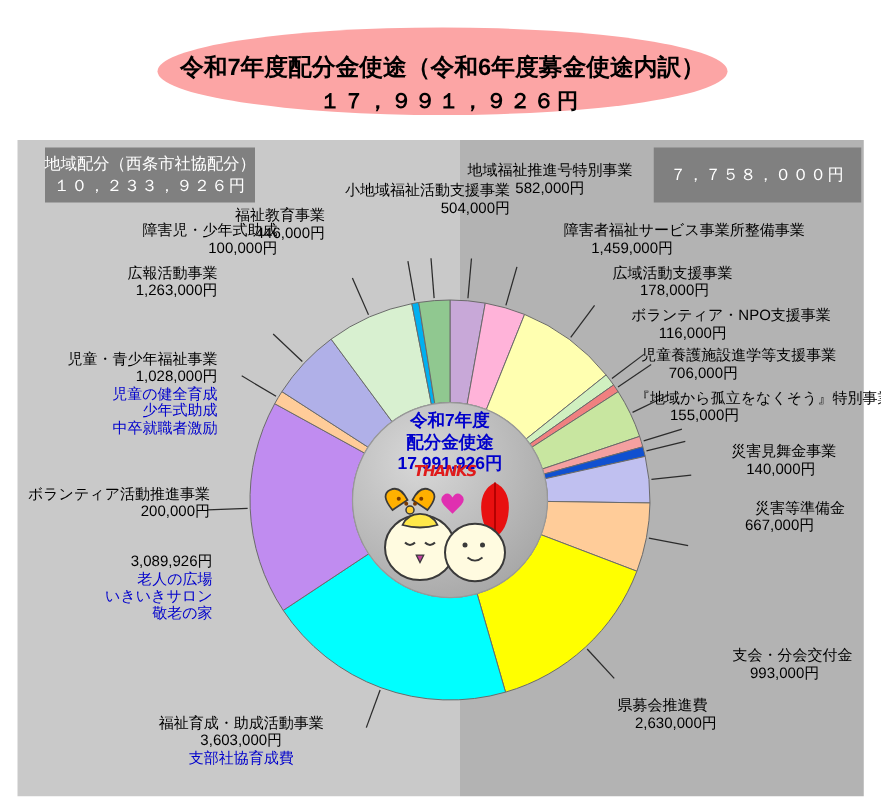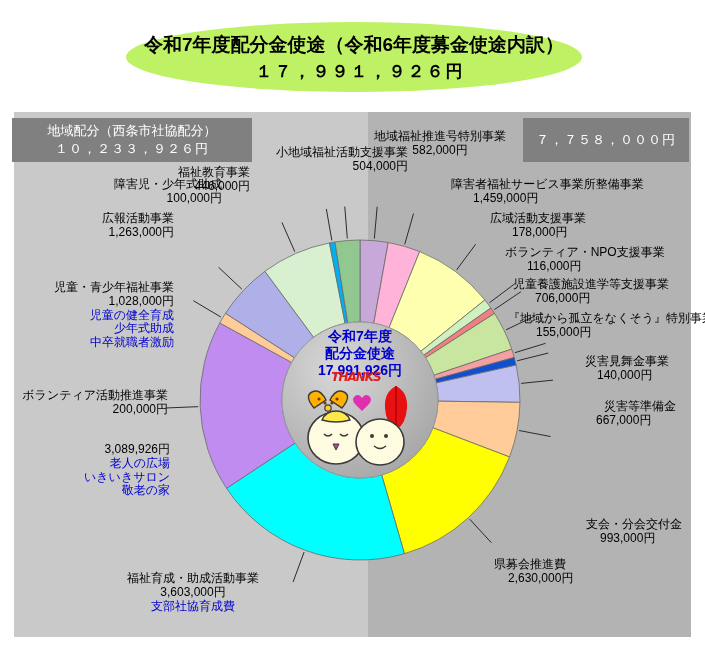--- a/index.html
+++ b/index.html
@@ -4,40 +4,40 @@
 <style>
   html,body{margin:0;padding:0;}
   body{
     width:705px;height:649px;background:#ffffff;
     font-family:"Liberation Sans","DejaVu Sans",sans-serif;
     overflow:hidden;position:relative;
   }
   
   #title-banner{
     position:absolute;left:126px;top:22px;width:456px;height:70px;
-    background:#bef264;border-radius:50%/50%;
-    display:flex;flex-direction:column;align-items:center;justify-content:center;
+    background:#fca5a5;border-radius:50%/50%;
+    display:flex;flex-direction:column;align-items:center;justify-content:flex-end;
     color:#000;z-index:30;
   }
   #title-line1{font-size:19px;font-weight:bold;letter-spacing:0px;white-space:nowrap;}
   #title-line2{font-size:17px;font-weight:bold;letter-spacing:2px;white-space:nowrap;margin-top:2px;margin-left:12px;}
 
   
   #panel{position:absolute;left:14px;top:112px;width:677px;height:525px;}
   .panel-half{position:absolute;top:0;height:525px;}
   #panel-left{left:0;width:354px;background:#c9c9c9;}
   #panel-right{left:354px;width:323px;background:#b3b3b3;}
 
   
   .header-bar{
     position:absolute;background:#808080;color:#ffffff;
     display:flex;flex-direction:column;align-items:center;justify-content:center;
     z-index:12;
   }
-  #header-left{left:12px;top:118px;width:240px;height:44px;}
+  #header-left{left:36px;top:118px;width:168px;height:44px;}
   #header-right{left:523px;top:118px;width:166px;height:44px;}
   .header-bar .h-l1{font-size:13px;white-space:nowrap;}
   .header-bar .h-l2{font-size:13px;letter-spacing:1px;white-space:nowrap;}
 
   
   #donut-wrap{position:absolute;left:14px;top:112px;width:677px;height:525px;z-index:8;}
 
   
   .label{position:absolute;z-index:20;color:#000;line-height:1.15;white-space:nowrap;}
   .label .l-name{font-size:12px;display:block;}
@@ -167,21 +167,21 @@
   <circle cx="80" cy="64" r="2" fill="#3a3a3a"></circle>
   <circle cx="94" cy="64" r="2" fill="#3a3a3a"></circle>
   <path d="M82 74 q6 5 12 0" stroke="#3a3a3a" stroke-width="1.4" fill="none"></path>
 </svg>
 
 <div class="label ta-r" style="left:30px;top:178px;width:192px;">
   <span class="l-name">障害児・少年式助成</span>
   <span class="l-amt">100,000円</span>
 </div>
 
-<div class="label ta-r" style="left:140px;top:166px;width:110px;">
+<div class="label ta-r" style="left:150px;top:166px;width:110px;">
   <span class="l-name">福祉教育事業</span>
   <span class="l-amt">446,000円</span>
 </div>
 
 <div class="label ta-r" style="left:216px;top:146px;width:192px;">
   <span class="l-name">小地域福祉活動支援事業</span>
   <span class="l-amt">504,000円</span>
 </div>
 
 <div class="label ta-c" style="left:356px;top:130px;width:168px;">

